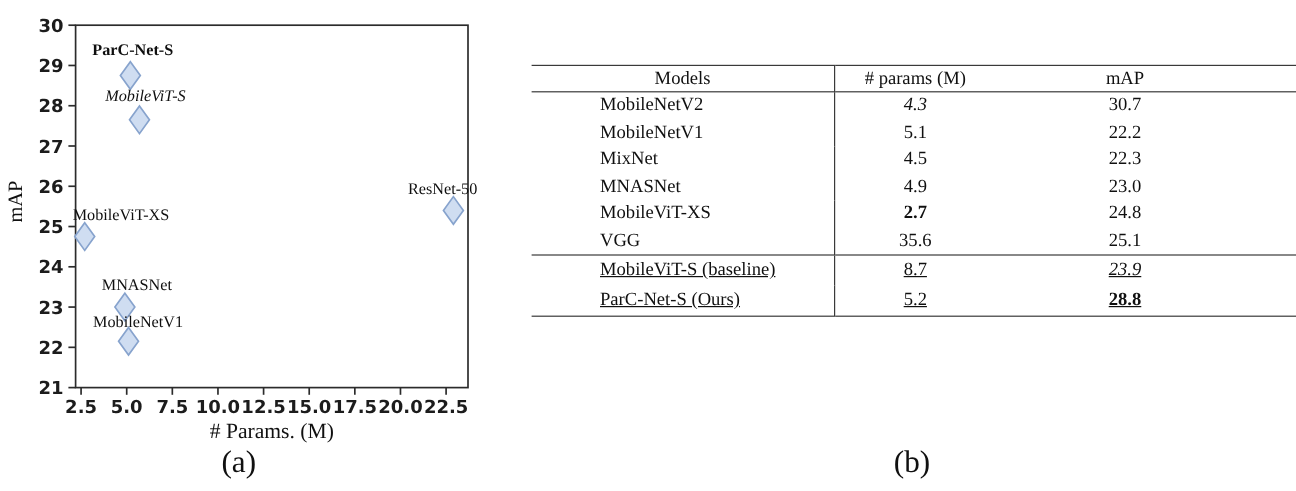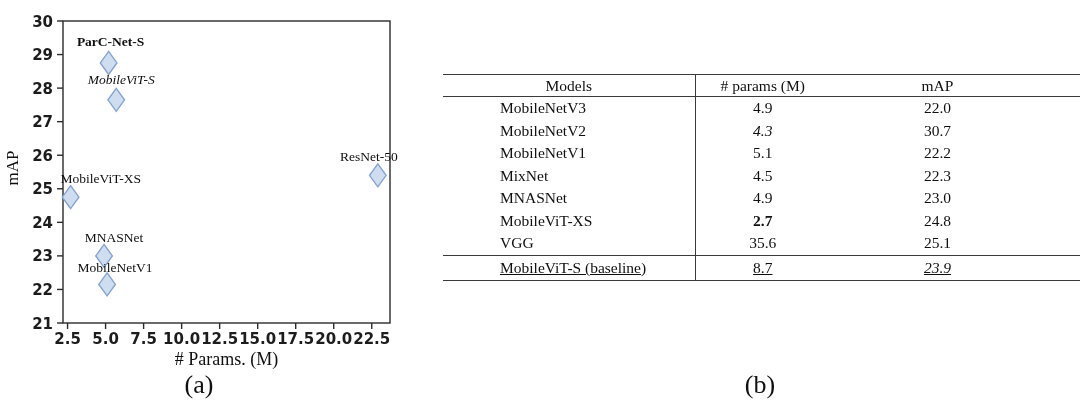--- a/index.html
+++ b/index.html
@@ -13,21 +13,21 @@
   .pt-label.bold{font-weight:bold;}
   .pt-label.italic{font-style:italic;}
   .xlabel{position:absolute;left:63px;top:349px;width:327px;text-align:center;
           font-size:18px;color:#101010;}
   .ylabel{position:absolute;left:-22px;top:158px;width:70px;text-align:center;
           transform:rotate(-90deg);font-size:17px;color:#101010;}
   .cap{position:absolute;top:370px;font-size:26px;color:#101010;}
   #cap-a{left:0;width:398px;text-align:center;}
   #cap-b{left:445px;width:630px;text-align:center;}
   
-  #panel-b{position:absolute;left:443px;top:54px;width:637px;margin-top:20px;}
+  #panel-b{position:absolute;left:443px;top:54px;width:637px;}
   table{width:637px;border-collapse:collapse;table-layout:fixed;
         font-family:"Liberation Serif",serif;font-size:15.5px;color:#101010;
         border-top:1.8px solid #3a3a3a;border-bottom:1.8px solid #3a3a3a;}
   col.c-model{width:252px;} col.c-params{width:135px;} col.c-map{width:215px;} col.c-fill{width:35px;}
   th{font-weight:normal;text-align:center;height:21px;padding:0;border-bottom:1.6px solid #3a3a3a;}
   td{height:22.5px;padding:0;}
   tr.g2 td{height:24.8px;text-decoration:underline;}
   tr.group-start td{border-top:1.5px solid #3a3a3a;}
   th:first-child,td:first-child{border-right:1.2px solid #3a3a3a;}
   td.model{text-align:left;padding-left:57px;}
@@ -109,26 +109,20 @@
       <thead>
         <tr>
           <th>Models</th>
           <th># params (M)</th>
           <th>mAP</th>
           <th></th>
         </tr>
       </thead>
       <tbody>
           <tr>
-            <td class="model">MobileNetV3</td>
-            <td class="num">4.9</td>
-            <td class="num">22.0</td>
-            <td class="fill"></td>
-          </tr>
-          <tr>
             <td class="model">MobileNetV2</td>
             <td class="num italic">4.3</td>
             <td class="num">30.7</td>
             <td class="fill"></td>
           </tr>
           <tr>
             <td class="model">MobileNetV1</td>
             <td class="num">5.1</td>
             <td class="num">22.2</td>
             <td class="fill"></td>
@@ -156,20 +150,26 @@
             <td class="num">35.6</td>
             <td class="num">25.1</td>
             <td class="fill"></td>
           </tr>
           <tr class="g2 group-start">
             <td class="model">MobileViT-S (baseline)</td>
             <td class="num">8.7</td>
             <td class="num italic">23.9</td>
             <td class="fill"></td>
           </tr>
+          <tr class="g2">
+            <td class="model">ParC-Net-S (Ours)</td>
+            <td class="num">5.2</td>
+            <td class="num bold">28.8</td>
+            <td class="fill"></td>
+          </tr>
         </tbody>
     </table>
   </div>
 
   <div class="cap" id="cap-a">(a)</div>
   <div class="cap" id="cap-b">(b)</div>
 
 </div>
 
 </body></html>

